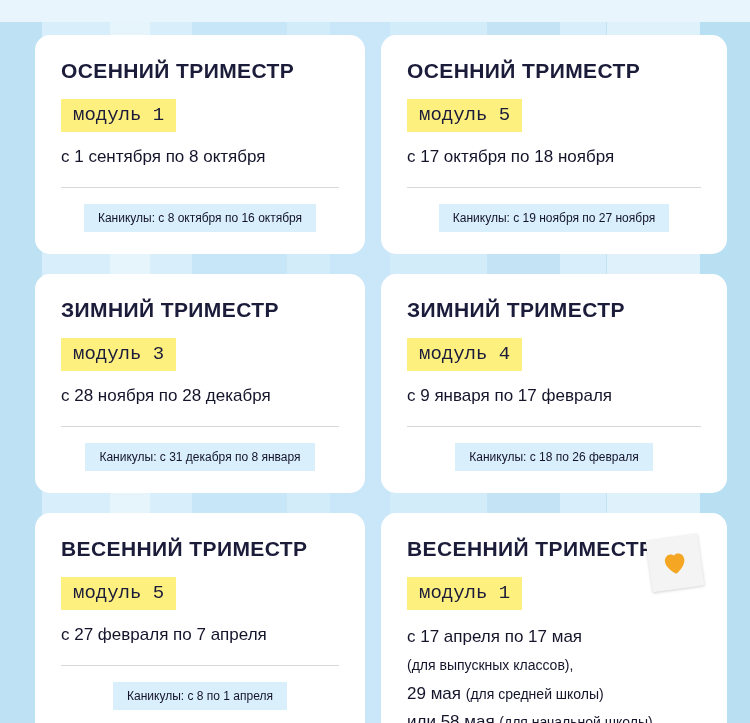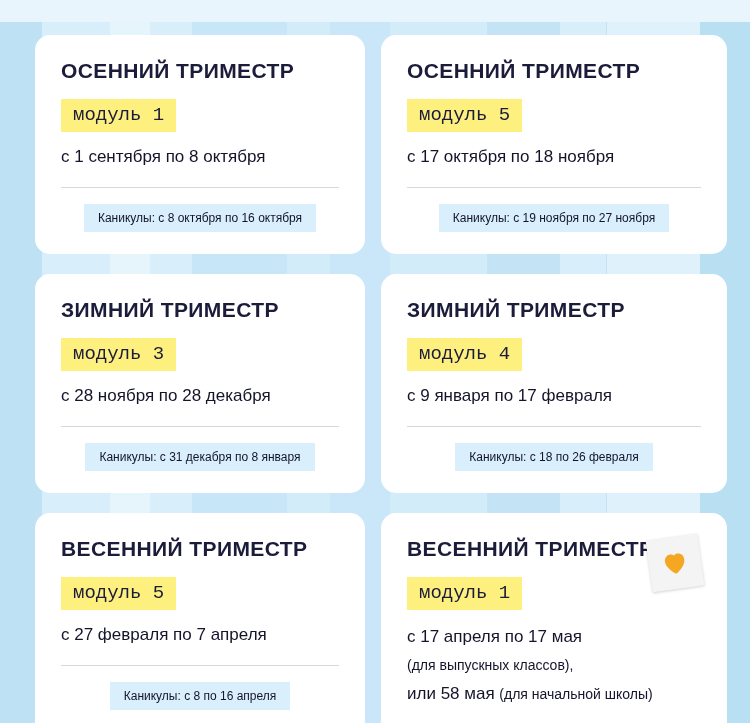--- a/index.html
+++ b/index.html
@@ -156,30 +156,31 @@
       <span class="holiday">Каникулы: с 18 по 26 февраля</span>
     </div>
   </div>
 
   <div class="card">
     <h2 class="card-title">ВЕСЕННИЙ ТРИМЕСТР</h2>
     <span class="module-badge">модуль 5</span>
     <p class="dates">с 27 февраля по 7 апреля</p>
     <hr class="divider">
     <div class="holiday-wrap">
-      <span class="holiday">Каникулы: с 8 по 16 апреля</span>
+      <span class="holiday">Каникулы: с 8 по 1 апреля</span>
     </div>
   </div>
 
   <div class="card">
     <h2 class="card-title">ВЕСЕННИЙ ТРИМЕСТР</h2>
     <span class="module-badge">модуль 1</span>
     <div class="dates lines-multi">
       <div><span>с 17 апреля по 17 мая</span></div>
       <div><span class="sub">(для выпускных классов),</span></div>
+      <div><span>29 мая</span> <span class="sub">(для средней школы)</span></div>
       <div><span>или 58 мая</span> <span class="sub">(для начальной школы)</span></div>
     </div>
     <div class="sticker">
       <svg viewBox="0 0 24 22">
         <path d="M12 21s-9-5.6-9-12.2C3 5 5.6 2.6 8.6 2.6c1.9 0 3.1 1 3.4 1.6.3-.6 1.5-1.6 3.4-1.6 3 0 5.6 2.4 5.6 6.2C21 15.4 12 21 12 21z" fill="#f5a623"></path>
       </svg>
     </div>
   </div>
 
 </div>

